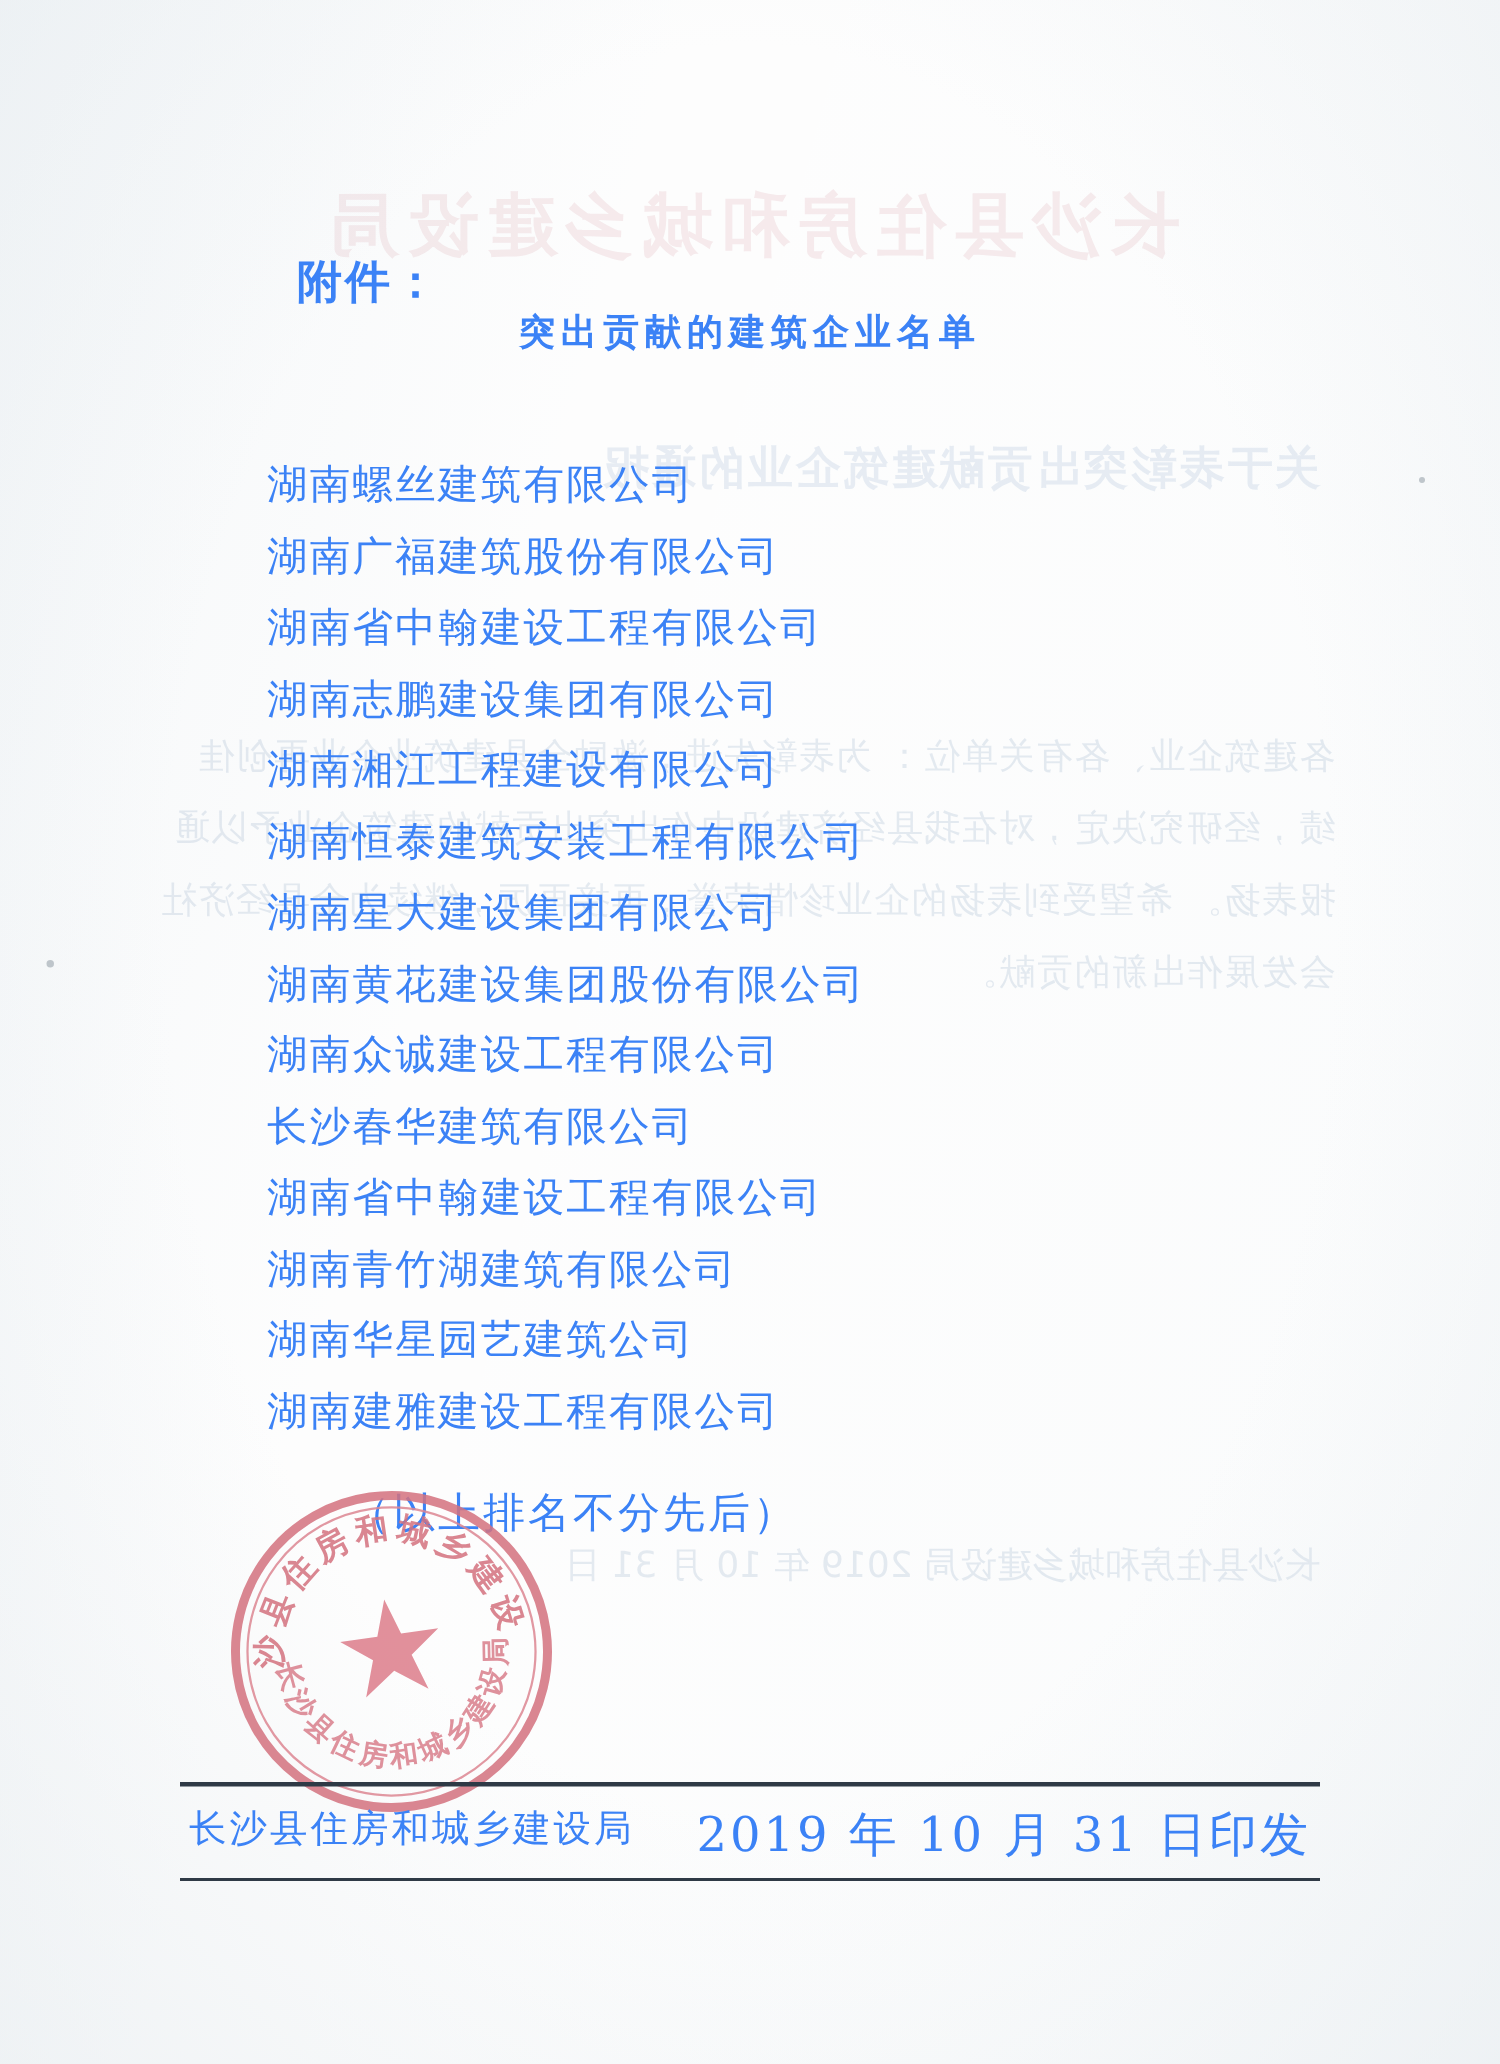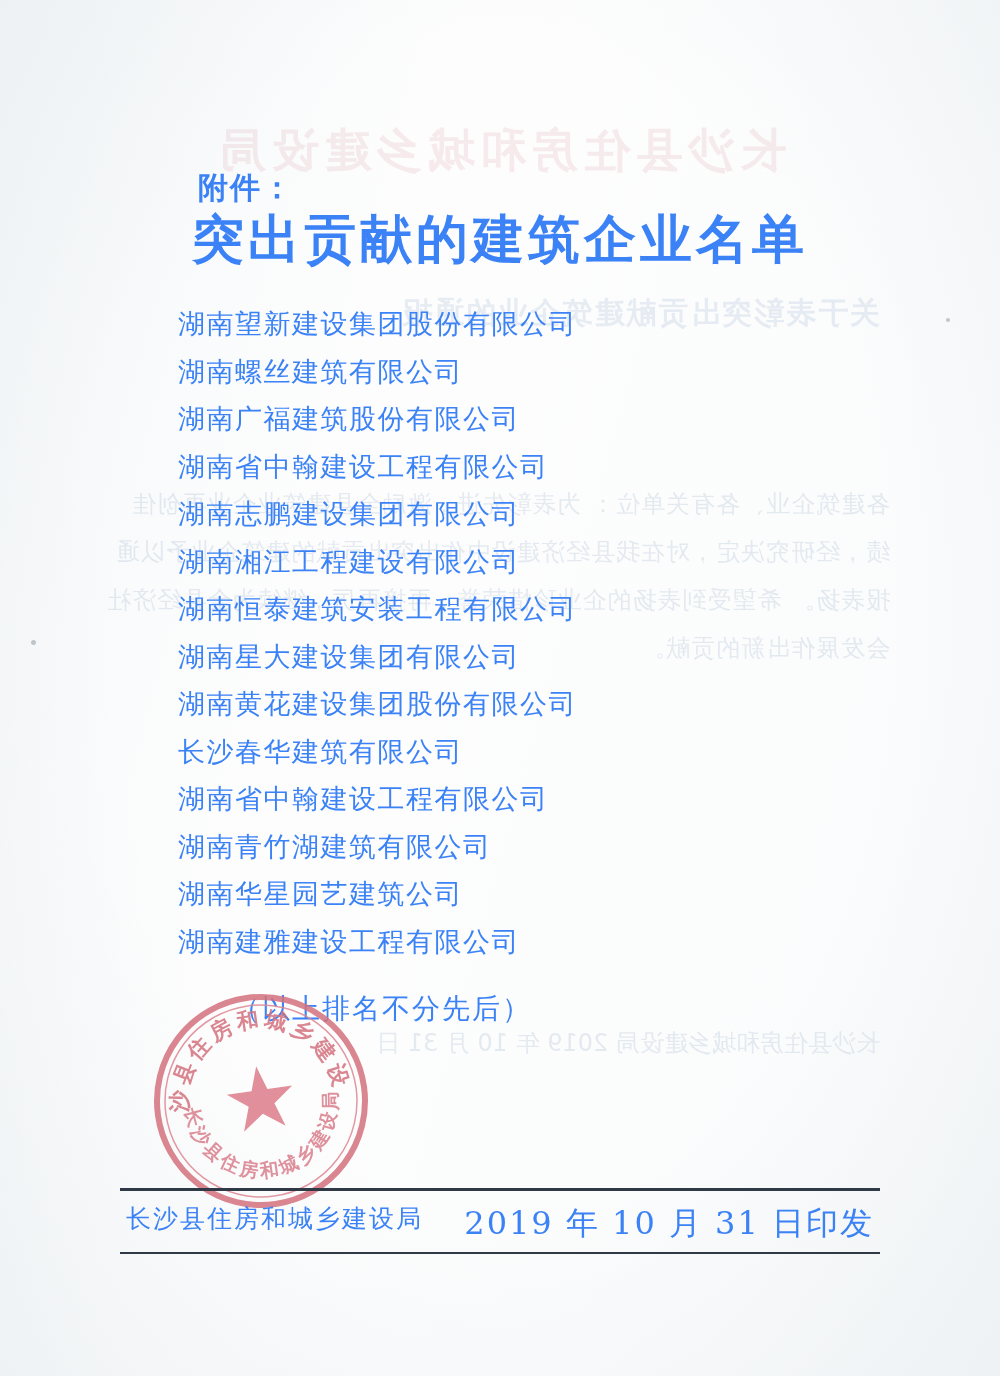--- a/index.html
+++ b/index.html
@@ -99,21 +99,21 @@
     font-weight: bold;
     letter-spacing: 2px;
     font-family: "DejaVu Sans", "Liberation Sans", sans-serif;
   }
   #doc-title {
     position: absolute;
     left: 0;
     top: 205px;
     width: 1000px;
     text-align: center;
-    font-size: 52px;
+    font-size: 24px;
     font-weight: bold;
     letter-spacing: 4px;
     font-family: "DejaVu Sans", "Liberation Sans", sans-serif;
   }
   #company-list {
     position: absolute;
     left: 178px;
     top: 300px;
     width: 700px;
   }
@@ -203,29 +203,29 @@
 
   <div id="edge-shade"></div>
 
   <div id="content">
 
     <div id="attach-label">附件：</div>
 
     <div id="doc-title">突出贡献的建筑企业名单</div>
 
     <div id="company-list">
-      <div class="company-item">湖南望新建设集团股份有限公司</div>
       <div class="company-item">湖南螺丝建筑有限公司</div>
       <div class="company-item">湖南广福建筑股份有限公司</div>
       <div class="company-item">湖南省中翰建设工程有限公司</div>
       <div class="company-item">湖南志鹏建设集团有限公司</div>
       <div class="company-item">湖南湘江工程建设有限公司</div>
       <div class="company-item">湖南恒泰建筑安装工程有限公司</div>
       <div class="company-item">湖南星大建设集团有限公司</div>
       <div class="company-item">湖南黄花建设集团股份有限公司</div>
+      <div class="company-item">湖南众诚建设工程有限公司</div>
       <div class="company-item">长沙春华建筑有限公司</div>
       <div class="company-item">湖南省中翰建设工程有限公司</div>
       <div class="company-item">湖南青竹湖建筑有限公司</div>
       <div class="company-item">湖南华星园艺建筑公司</div>
       <div class="company-item">湖南建雅建设工程有限公司</div>
     </div>
 
     <div id="order-note">（以上排名不分先后）</div>
 
     <div id="seal">

